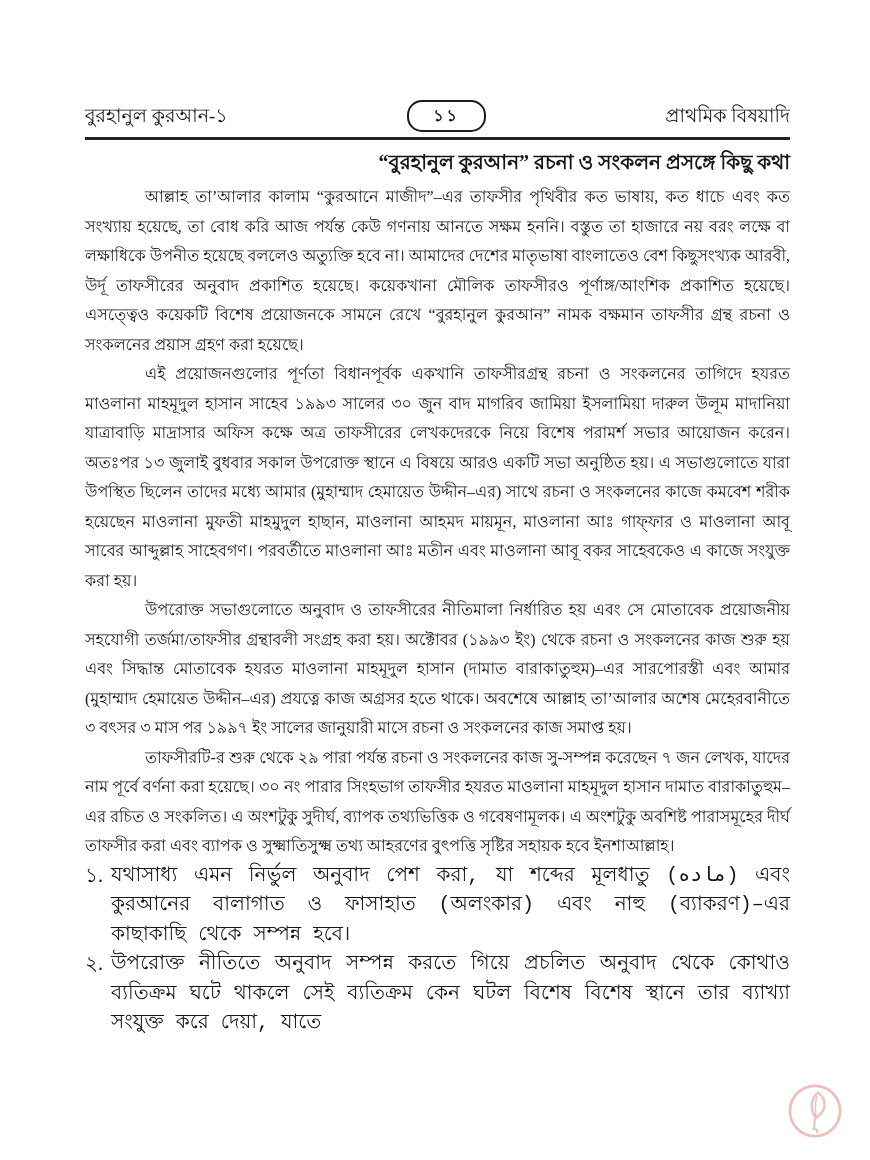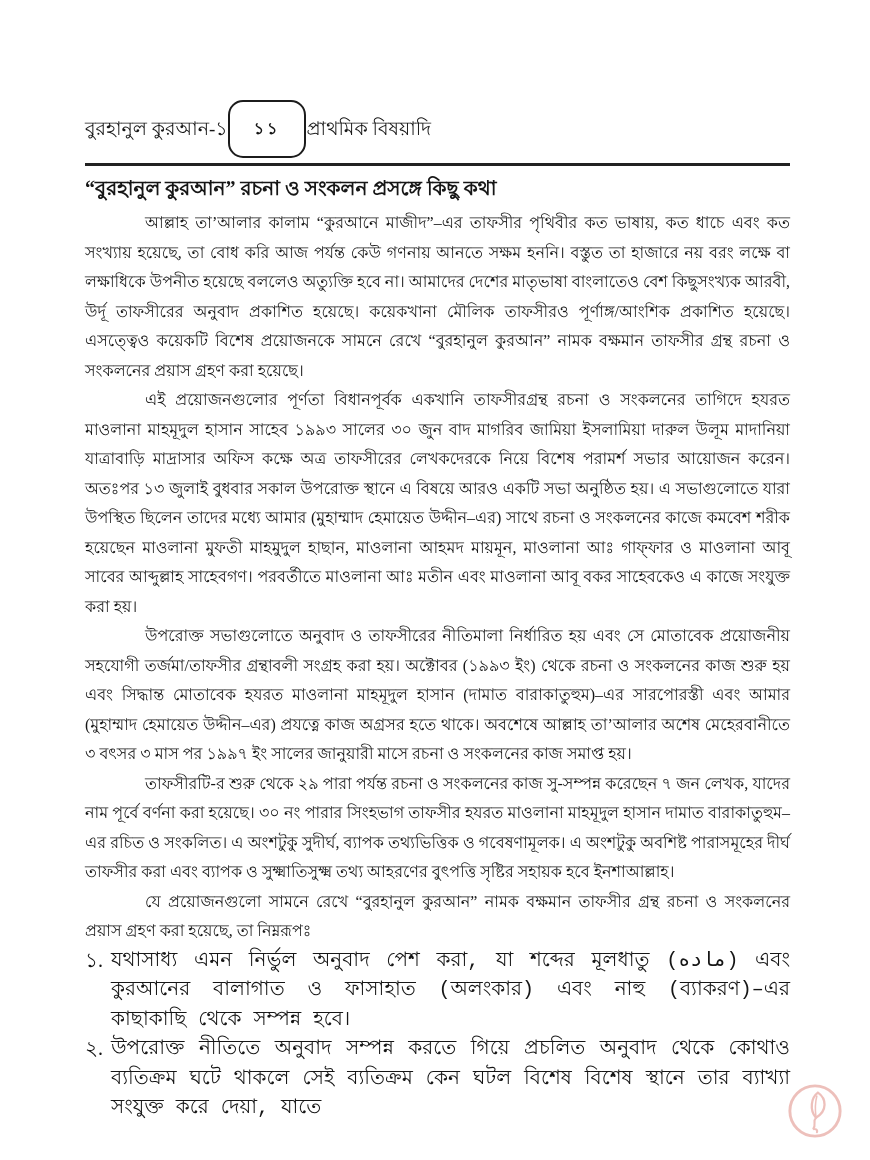--- a/index.html
+++ b/index.html
@@ -20,41 +20,41 @@
     inset: 0;
     background: #ffffff;
   }
   .content {
     padding: 100px 80px 0 85px; 
   }
   
   .page-header {
     display: flex;
     align-items: center;
-    justify-content: flex-start;
+    justify-content: space-between;
     font-size: 19px;
     line-height: 24px;
   }
   .page-pill {
     border: 2px solid #1c1c1c;
     border-radius: 15px;
-    padding: 16px 24px;
+    padding: 3px 24px;
     font-size: 16px;
     line-height: 22px;
     letter-spacing: 3px;
     font-weight: bold;
   }
   .header-rule {
     border: none;
     border-top: 3px solid #222222;
     margin: 5px 0 0 0;
   }
   
   .doc-title {
-    text-align: left;
+    text-align: right;
     font-size: 20px;
     font-weight: bold;
     margin: 9px 0 7px 0;
     line-height: 26px;
   }
   .body-text p {
     font-size: 16px;
     line-height: 29.5px;
     text-align: justify;
     text-indent: 60px;
@@ -102,21 +102,20 @@
     </div>
     <hr class="header-rule">
 
     <div class="doc-title">“বুরহানুল কুরআন” রচনা ও সংকলন প্রসঙ্গে কিছু কথা</div>
 
     <div class="body-text">
       <p>আল্লাহ তা’আলার কালাম “কুরআনে মাজীদ”–এর তাফসীর পৃথিবীর কত ভাষায়, কত ধাচে এবং কত সংখ্যায় হয়েছে, তা বোধ করি আজ পর্যন্ত কেউ গণনায় আনতে সক্ষম হননি। বস্তুত তা হাজারে নয় বরং লক্ষে বা লক্ষাধিকে উপনীত হয়েছে বললেও অত্যুক্তি হবে না। আমাদের দেশের মাতৃভাষা বাংলাতেও বেশ কিছুসংখ্যক আরবী, উর্দূ তাফসীরের অনুবাদ প্রকাশিত হয়েছে। কয়েকখানা মৌলিক তাফসীরও পূর্ণাঙ্গ/আংশিক প্রকাশিত হয়েছে। এসত্ত্বেও কয়েকটি বিশেষ প্রয়োজনকে সামনে রেখে “বুরহানুল কুরআন” নামক বক্ষমান তাফসীর গ্রন্থ রচনা ও সংকলনের প্রয়াস গ্রহণ করা হয়েছে।</p>
       <p>এই প্রয়োজনগুলোর পূর্ণতা বিধানপূর্বক একখানি তাফসীরগ্রন্থ রচনা ও সংকলনের তাগিদে হযরত মাওলানা মাহমূদুল হাসান সাহেব ১৯৯৩ সালের ৩০ জুন বাদ মাগরিব জামিয়া ইসলামিয়া দারুল উলূম মাদানিয়া যাত্রাবাড়ি মাদ্রাসার অফিস কক্ষে অত্র তাফসীরের লেখকদেরকে নিয়ে বিশেষ পরামর্শ সভার আয়োজন করেন। অতঃপর ১৩ জুলাই বুধবার সকাল উপরোক্ত স্থানে এ বিষয়ে আরও একটি সভা অনুষ্ঠিত হয়। এ সভাগুলোতে যারা উপস্থিত ছিলেন তাদের মধ্যে আমার (মুহাম্মাদ হেমায়েত উদ্দীন–এর) সাথে রচনা ও সংকলনের কাজে কমবেশ শরীক হয়েছেন মাওলানা মুফতী মাহমুদুল হাছান, মাওলানা আহমদ মায়মূন, মাওলানা আঃ গাফ্ফার ও মাওলানা আবূ সাবের আব্দুল্লাহ সাহেবগণ। পরবর্তীতে মাওলানা আঃ মতীন এবং মাওলানা আবূ বকর সাহেবকেও এ কাজে সংযুক্ত করা হয়।</p>
       <p>উপরোক্ত সভাগুলোতে অনুবাদ ও তাফসীরের নীতিমালা নির্ধারিত হয় এবং সে মোতাবেক প্রয়োজনীয় সহযোগী তর্জমা/তাফসীর গ্রন্থাবলী সংগ্রহ করা হয়। অক্টোবর (১৯৯৩ ইং) থেকে রচনা ও সংকলনের কাজ শুরু হয় এবং সিদ্ধান্ত মোতাবেক হযরত মাওলানা মাহমূদুল হাসান (দামাত বারাকাতুহুম)–এর সারপোরস্তী এবং আমার (মুহাম্মাদ হেমায়েত উদ্দীন–এর) প্রযত্নে কাজ অগ্রসর হতে থাকে। অবশেষে আল্লাহ তা’আলার অশেষ মেহেরবানীতে ৩ বৎসর ৩ মাস পর ১৯৯৭ ইং সালের জানুয়ারী মাসে রচনা ও সংকলনের কাজ সমাপ্ত হয়।</p>
       <p>তাফসীরটি-র শুরু থেকে ২৯ পারা পর্যন্ত রচনা ও সংকলনের কাজ সু-সম্পন্ন করেছেন ৭ জন লেখক, যাদের নাম পূর্বে বর্ণনা করা হয়েছে। ৩০ নং পারার সিংহভাগ তাফসীর হযরত মাওলানা মাহমূদুল হাসান দামাত বারাকাতুহুম–এর রচিত ও সংকলিত। এ অংশটুকু সুদীর্ঘ, ব্যাপক তথ্যভিত্তিক ও গবেষণামূলক। এ অংশটুকু অবশিষ্ট পারাসমূহের দীর্ঘ তাফসীর করা এবং ব্যাপক ও সুক্ষ্মাতিসুক্ষ্ম তথ্য আহরণের বুৎপত্তি সৃষ্টির সহায়ক হবে ইনশাআল্লাহ।</p>
-      <p>যে প্রয়োজনগুলো সামনে রেখে “বুরহানুল কুরআন” নামক বক্ষমান তাফসীর গ্রন্থ রচনা ও সংকলনের প্রয়াস গ্রহণ করা হয়েছে, তা নিম্নরূপঃ</p>
     </div>
 
     <div class="numbered-list">
       <div class="list-item">
         <span class="list-num">১.</span>
         <span class="list-text">যথাসাধ্য এমন নির্ভুল অনুবাদ পেশ করা, যা শব্দের মূলধাতু (ماده) এবং কুরআনের বালাগাত ও ফাসাহাত (অলংকার) এবং নাহু (ব্যাকরণ)–এর কাছাকাছি থেকে সম্পন্ন হবে।</span>
       </div>
       <div class="list-item">
         <span class="list-num">২.</span>
         <span class="list-text">উপরোক্ত নীতিতে অনুবাদ সম্পন্ন করতে গিয়ে প্রচলিত অনুবাদ থেকে কোথাও ব্যতিক্রম ঘটে থাকলে সেই ব্যতিক্রম কেন ঘটল বিশেষ বিশেষ স্থানে তার ব্যাখ্যা সংযুক্ত করে দেয়া, যাতে</span>

